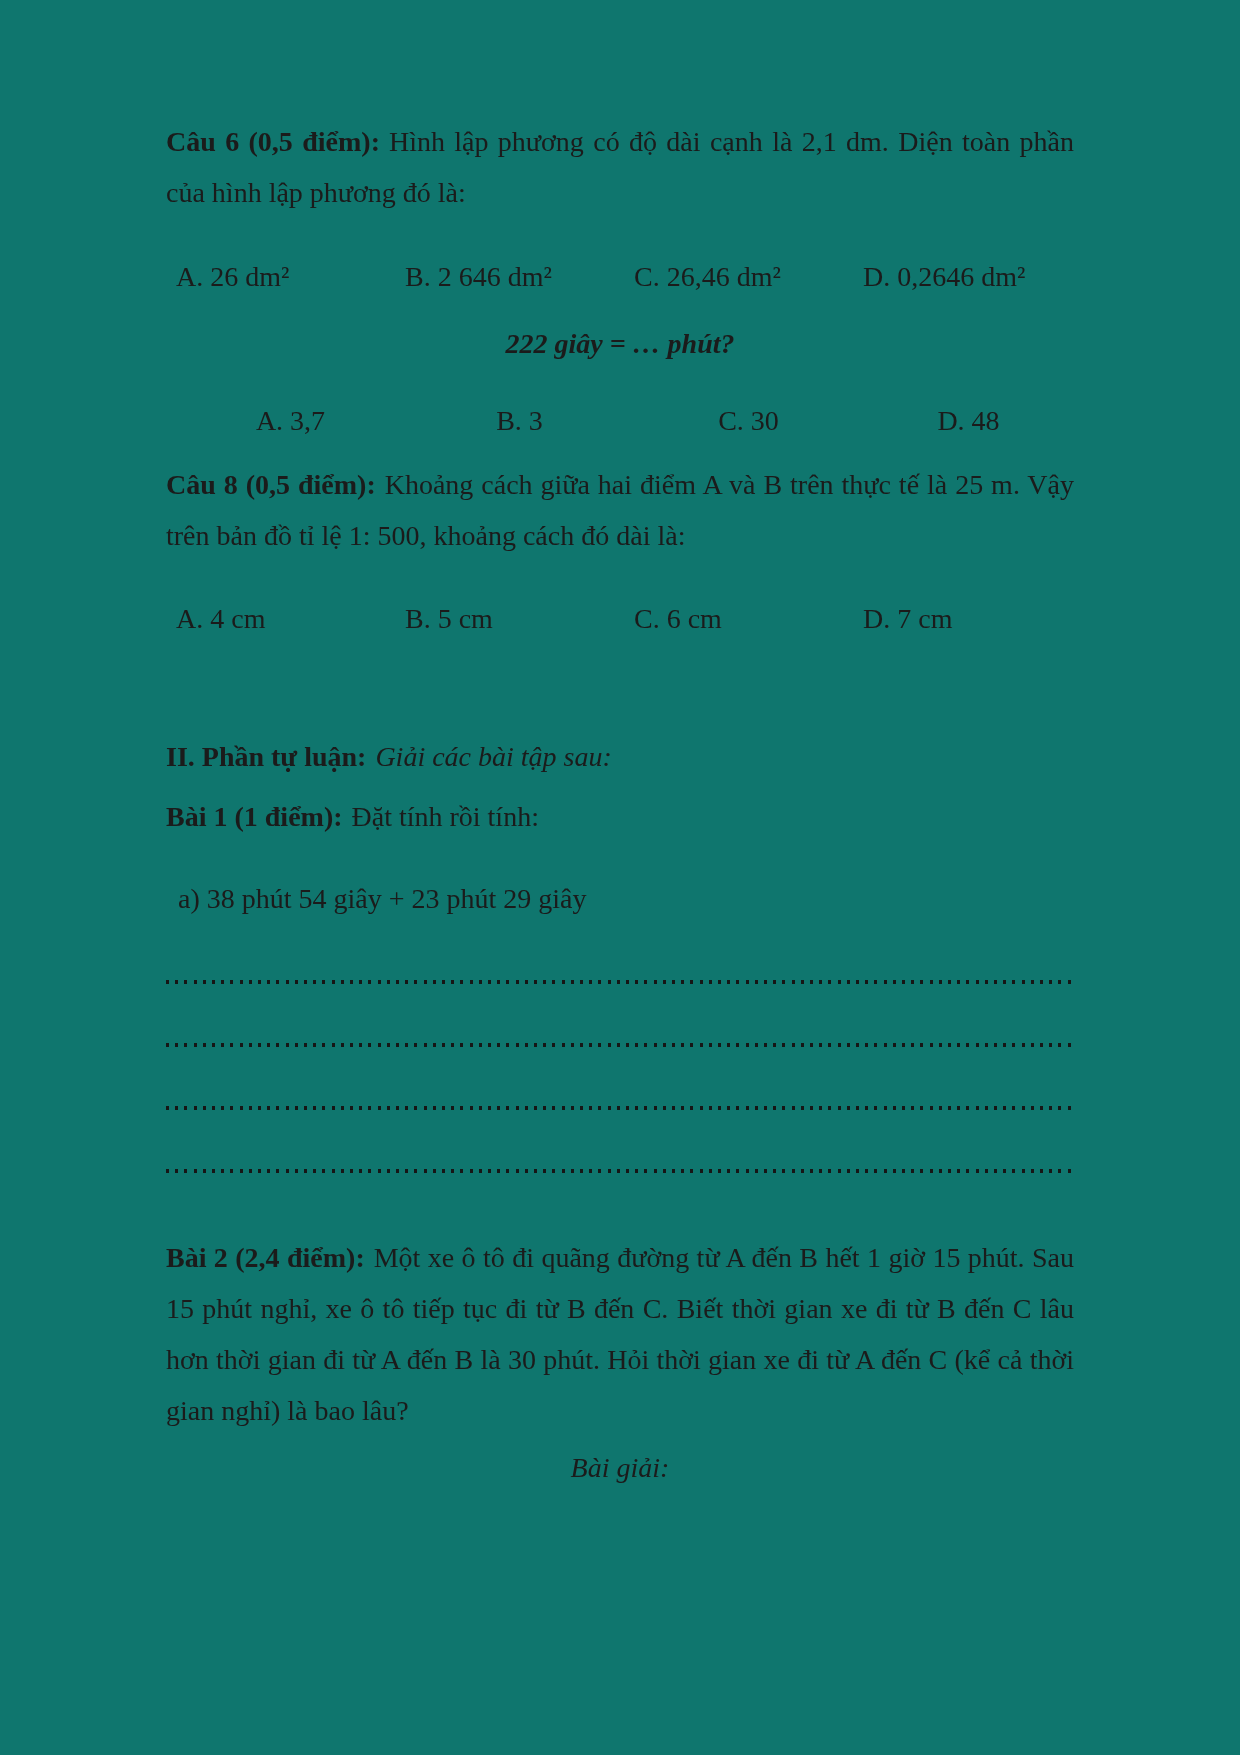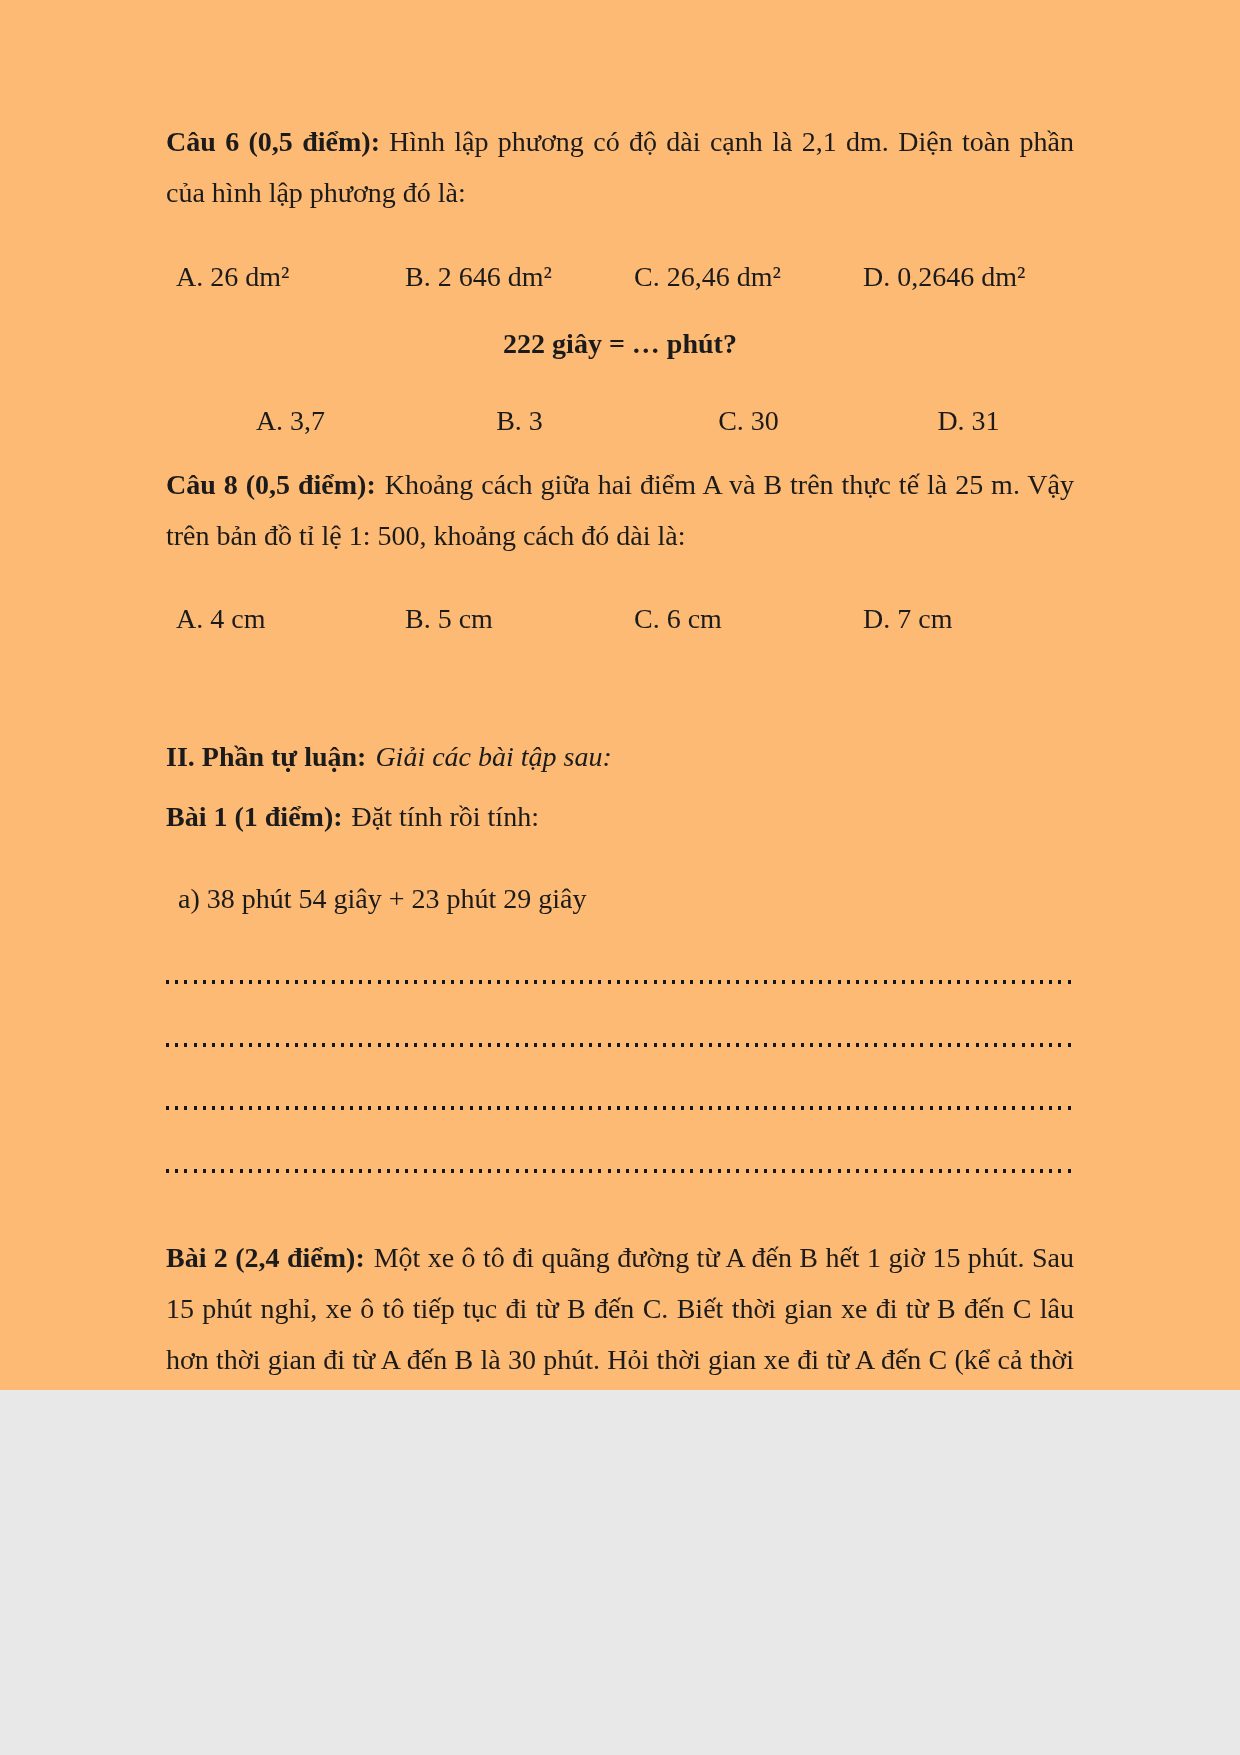--- a/index.html
+++ b/index.html
@@ -1,34 +1,34 @@
 <!DOCTYPE html>
 <html><head>
 <meta charset="utf-8">
 <style>
   html, body { margin: 0; padding: 0; background: #e8e8e8; }
   .page {
     position: relative;
     width: 1240px;
-    height: 1390px;
+    height: 1755px;
     margin: 0 auto;
-    background: #fdba74;
+    background: #0f766e;
     color: #1b1b1b;
     font-family: "Liberation Serif", "DejaVu Serif", serif;
     font-size: 28px;
     line-height: 51px;
     overflow: hidden;
   }
   .content {
     padding: 116px 166px 0 166px; 
   }
   .para { text-align: justify; }
   .b { font-weight: bold; margin-right: 0.32em; }
   .i { font-style: italic; }
-  .center-line { text-align: center; }
+  .center-line { text-align: center; font-style: italic; }
   .eq { font-weight: bold; }
   .options {
     display: grid;
     grid-template-columns: 229px 229px 229px auto;
     padding-left: 10px;
   }
   .opt { white-space: nowrap; }
   .q6-block { margin-top: 0; }
   .q6-options   { margin-top: 33px; }
   .q7-block     { margin-top: 21px; }
@@ -70,21 +70,21 @@
       <span class="opt">D. 0,2646 dm²</span>
     </div>
 
     <div class="center-line q7-eq">
       <span class="eq">222 giây = … phút?</span>
     </div>
     <div class="options q7-options">
       <span class="opt">A. 3,7</span>
       <span class="opt">B. 3</span>
       <span class="opt">C. 30</span>
-      <span class="opt">D. 31</span>
+      <span class="opt">D. 48</span>
     </div>
 
     <div class="para q8-block">
       <span class="b">Câu 8 (0,5 điểm):</span><span>Khoảng cách giữa hai điểm A và B trên thực tế là 25 m. Vậy trên bản đồ tỉ lệ 1: 500, khoảng cách đó dài là:</span>
     </div>
     <div class="options q8-options">
       <span class="opt">A. 4 cm</span>
       <span class="opt">B. 5 cm</span>
       <span class="opt">C. 6 cm</span>
       <span class="opt">D. 7 cm</span>

